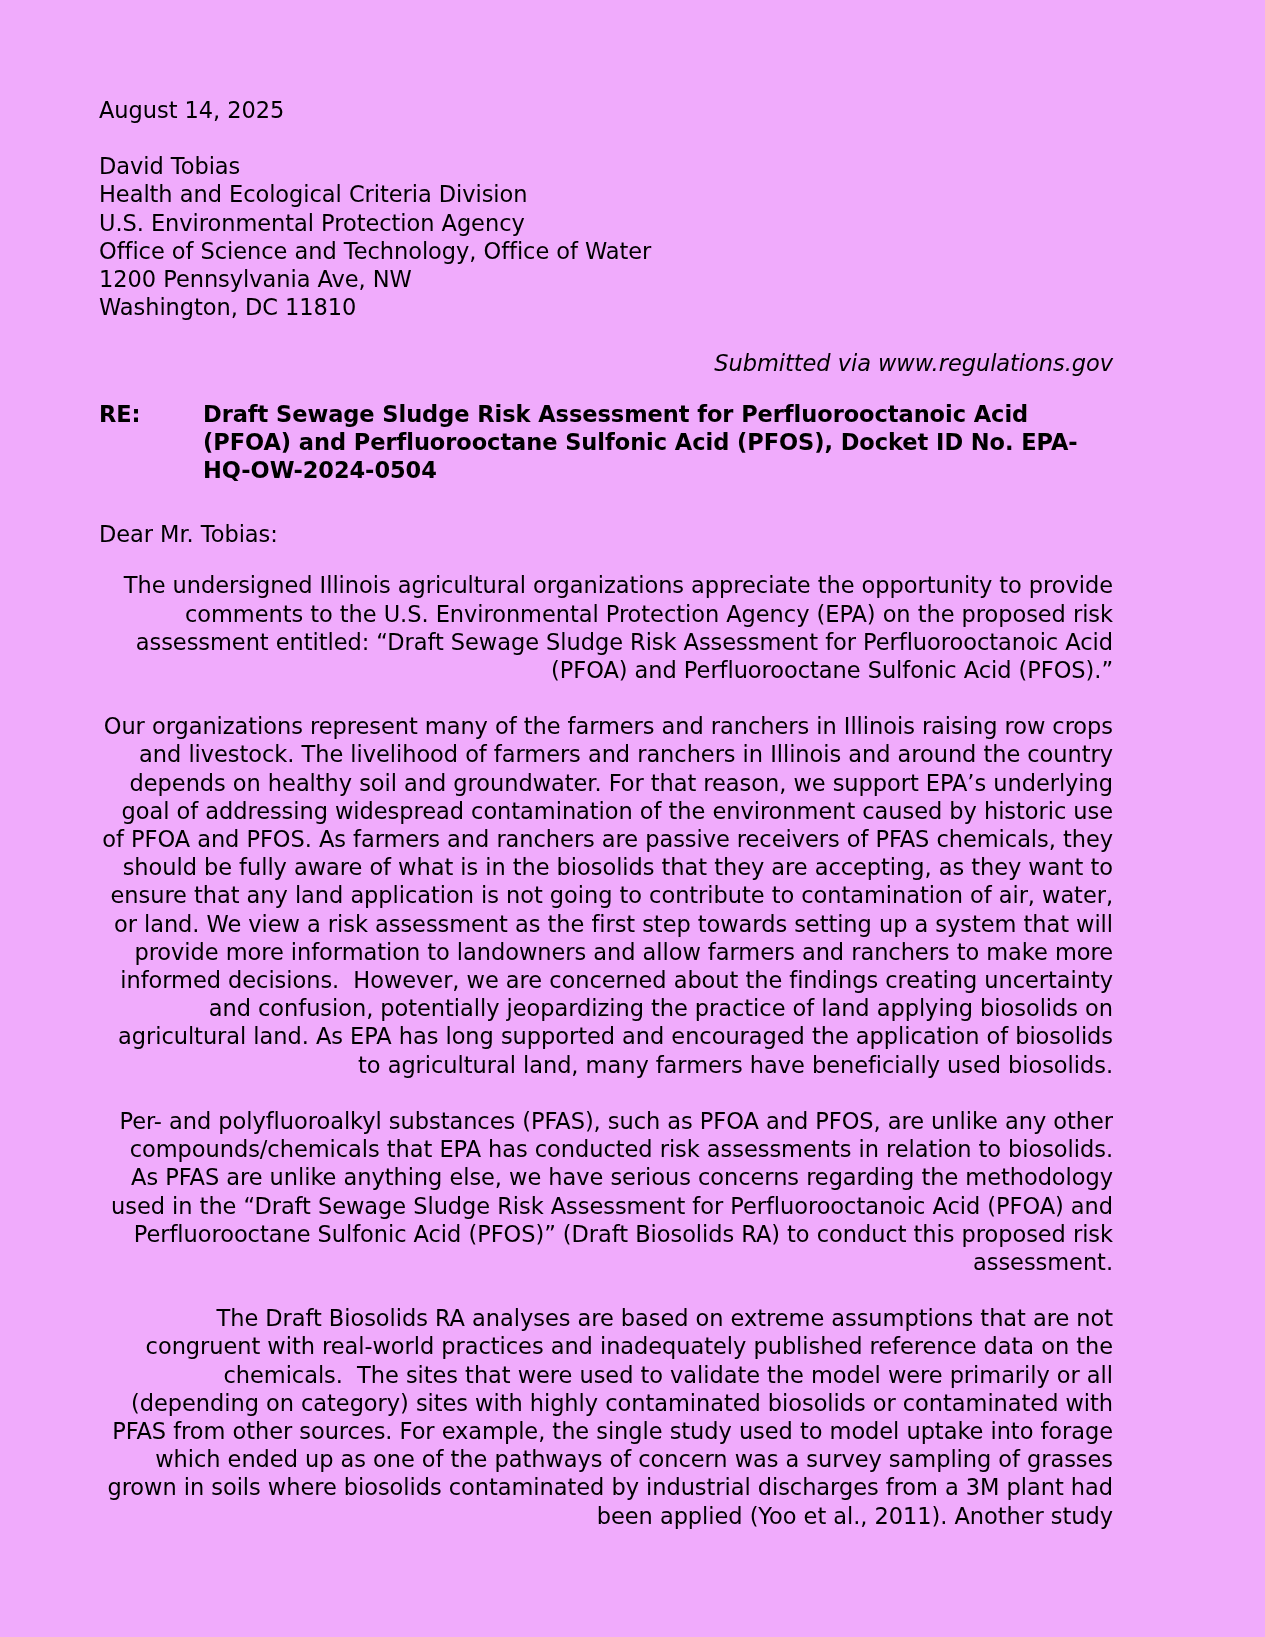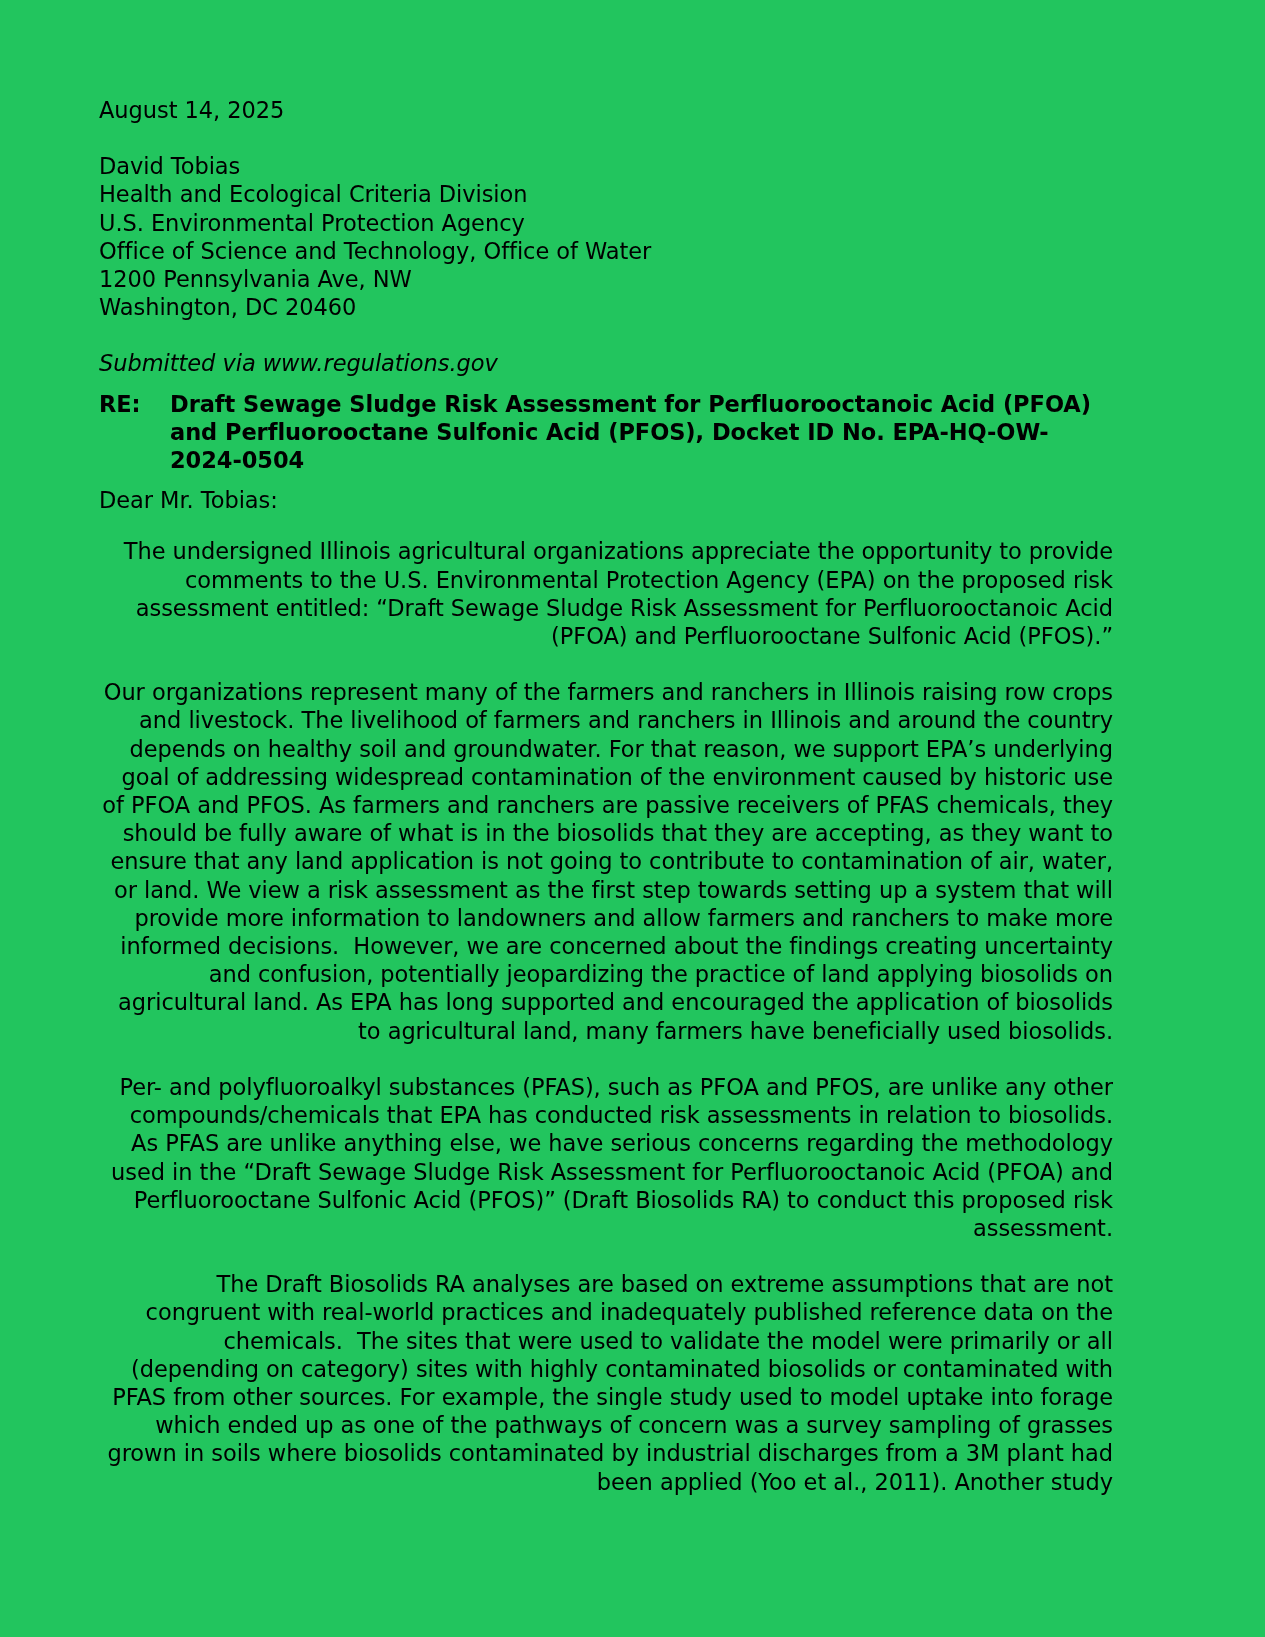--- a/index.html
+++ b/index.html
@@ -8,21 +8,21 @@
     background: #ffffff;
   }
   body {
     font-family: "DejaVu Sans", sans-serif;
     color: #000000;
   }
   .page {
     position: relative;
     width: 1265px;
     height: 1637px;
-    background: #22c55e;
+    background: #f0abfc;
     box-sizing: border-box;
     overflow: hidden;
     text-decoration: underline;
   }
   .letter {
     position: absolute;
     left: 99px;
     top: 96px;
     width: 1014px;
   }
@@ -39,27 +39,29 @@
     margin: 0;
   }
   .date-block {
     margin-bottom: 28px;
   }
   .address-block {
     margin-bottom: 28px;
   }
   .submitted-block {
     font-style: italic;
-    margin-bottom: 12px;
+    margin-bottom: 22px;
+    text-align: right;
   }
   .re-block {
     display: flex;
     align-items: flex-start;
     font-weight: bold;
-    margin-bottom: 12px;
+    margin-bottom: 36px;
+    gap: 33px;
   }
   .re-label {
     flex: 0 0 auto;
     width: 71px;
     font-weight: bold;
   }
   .re-text {
     flex: 1 1 auto;
     font-weight: bold;
     width: 880px;
@@ -84,21 +86,21 @@
     <div class="block date-block">
       <div class="line">August 14, 2025</div>
     </div>
 
     <div class="block address-block">
       <div class="line">David Tobias</div>
       <div class="line">Health and Ecological Criteria Division</div>
       <div class="line">U.S. Environmental Protection Agency</div>
       <div class="line">Office of Science and Technology, Office of Water</div>
       <div class="line">1200 Pennsylvania Ave, NW</div>
-      <div class="line">Washington, DC 20460</div>
+      <div class="line">Washington, DC 11810</div>
     </div>
 
     <div class="block submitted-block">
       <div class="line">Submitted via www.regulations.gov</div>
     </div>
 
     <div class="block re-block">
       <div class="re-label">RE:</div>
       <div class="re-text">Draft Sewage Sludge Risk Assessment for Perfluorooctanoic Acid (PFOA) and Perfluorooctane Sulfonic Acid (PFOS), Docket ID No. EPA-HQ-OW-2024-0504</div>
     </div>

